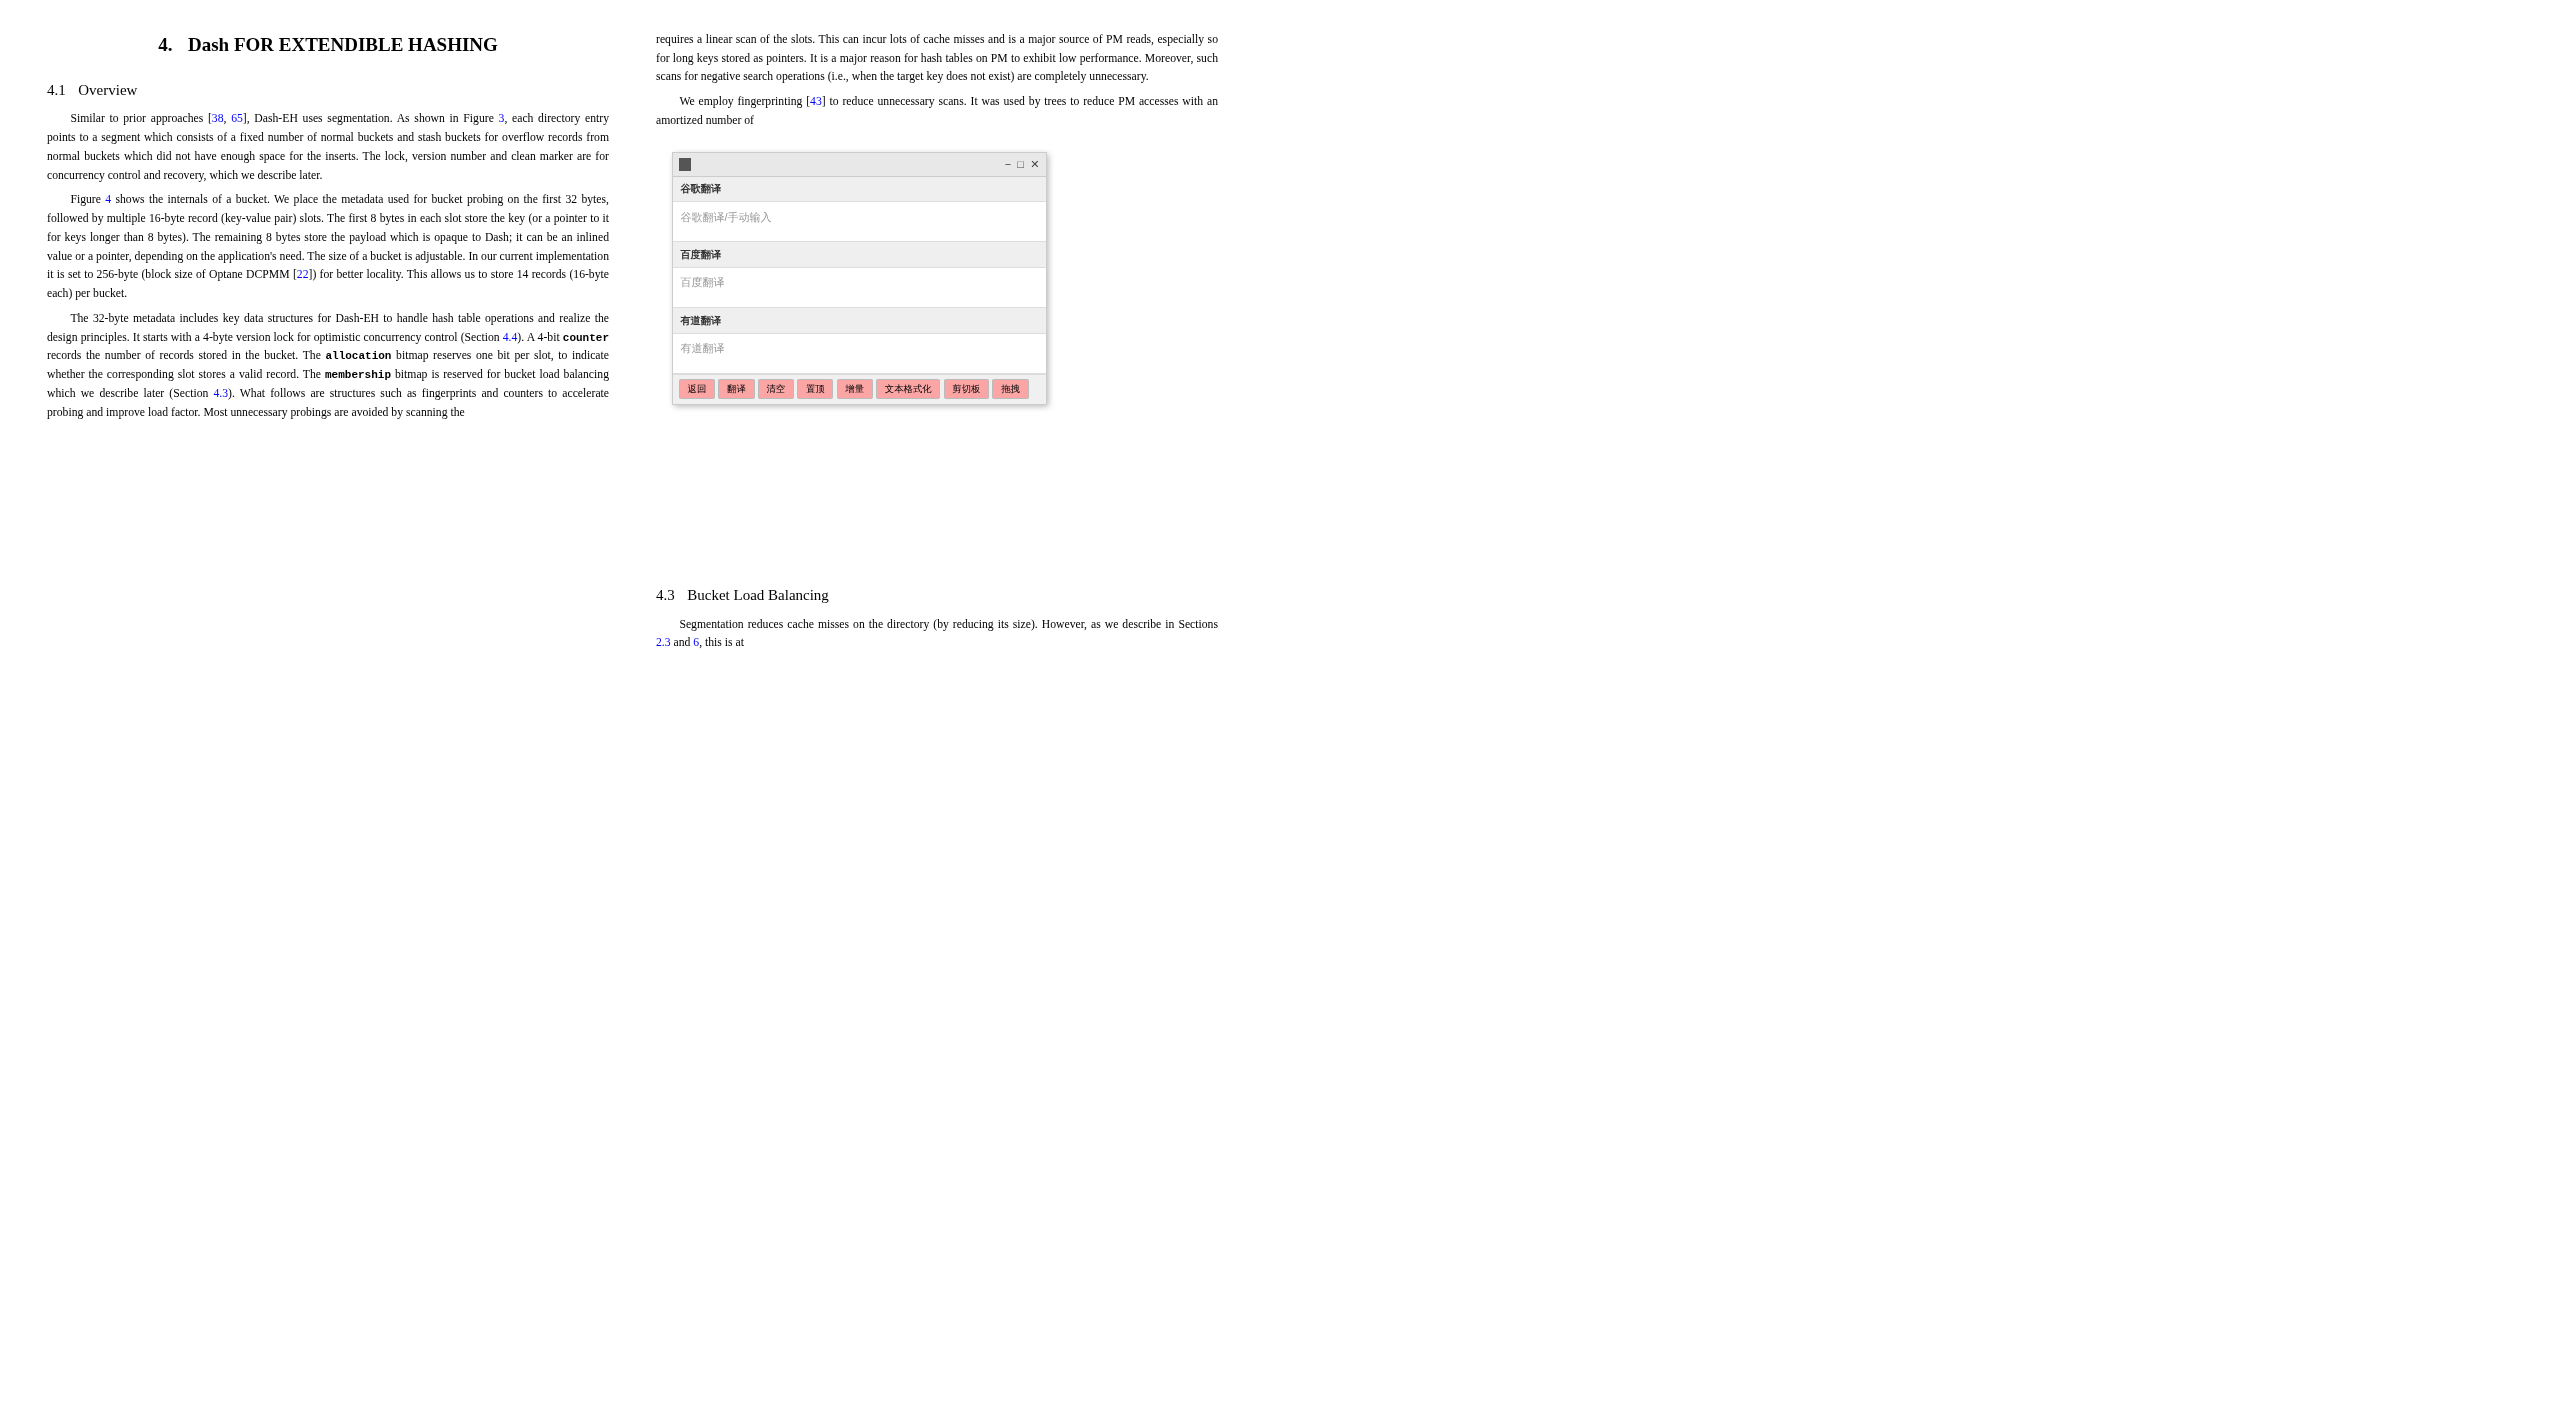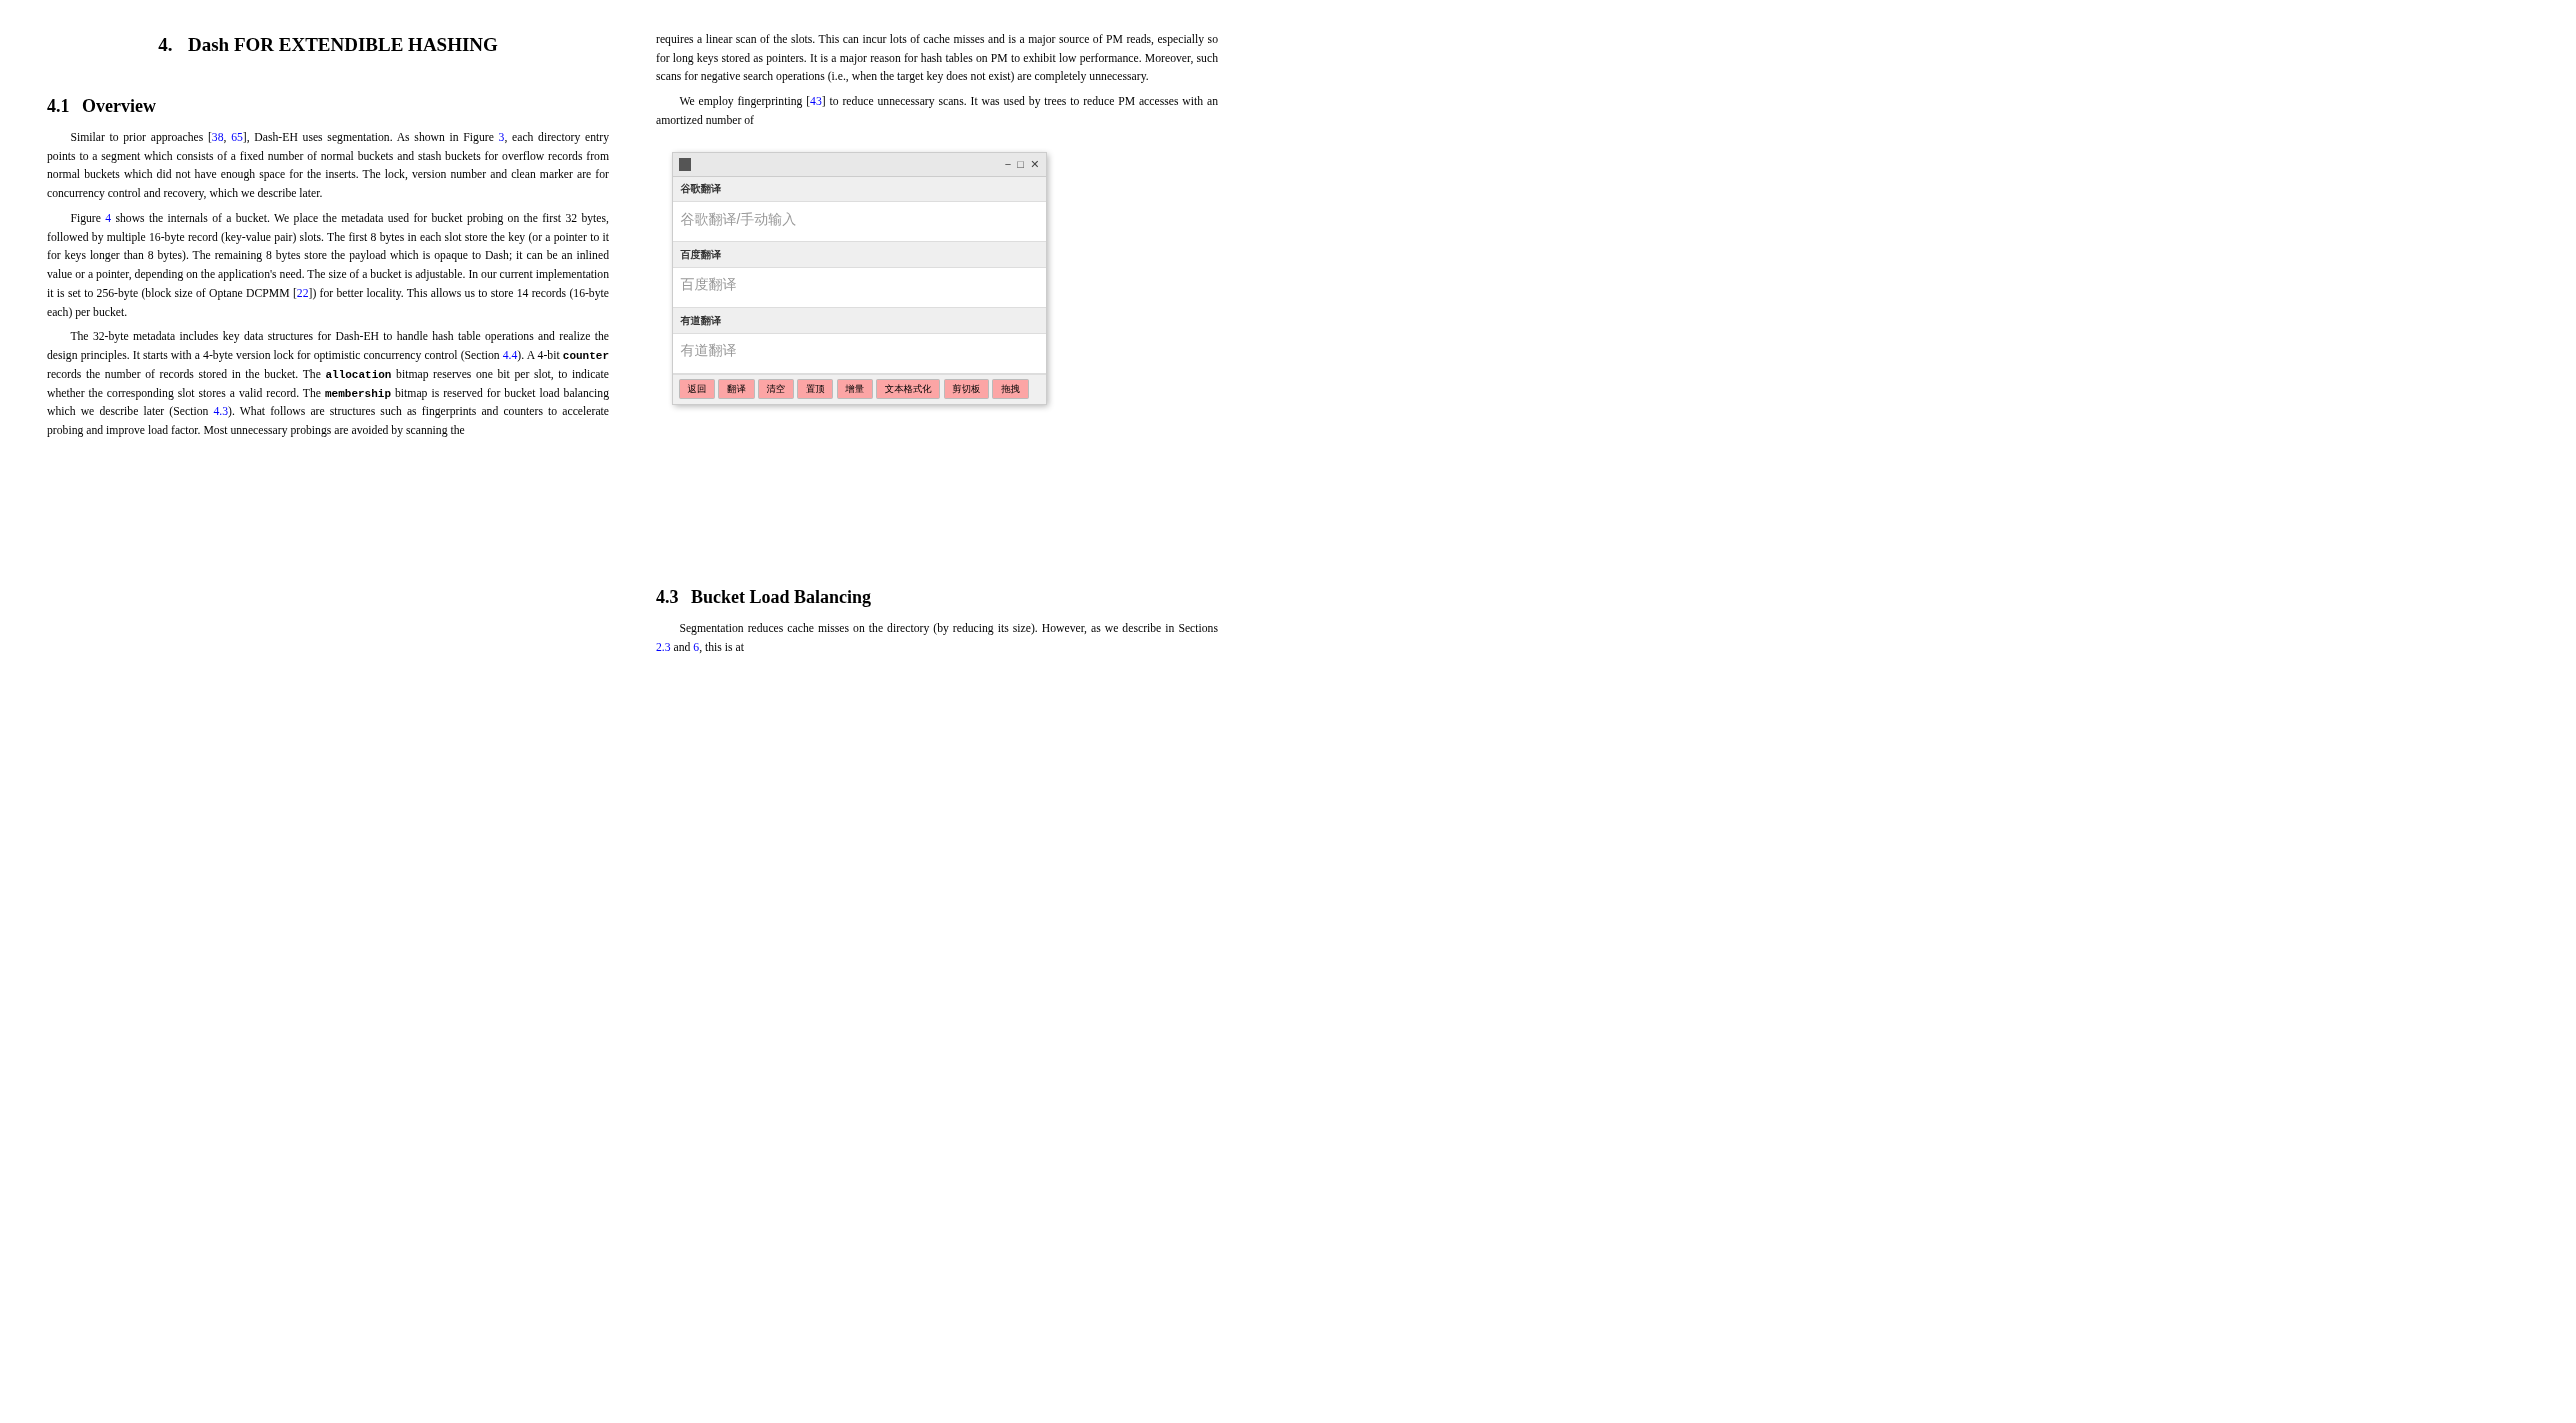--- a/index.html
+++ b/index.html
@@ -36,23 +36,23 @@
     }
 
     h2.section-title {
       font-size: 19px;
       font-weight: bold;
       margin-bottom: 12.5px;
       text-align: center;
     }
 
     h3.subsection-title {
-      font-size: 18px;
-      font-weight: bold;
-      margin-top: 33px;
+      font-size: 15px;
+      font-weight: normal;
+      margin-top: 19px;
       margin-bottom: 9.4px;
     }
 
     p {
       text-indent: 2em;
       margin-bottom: 6.2px;
       font-size: 11.7px;
       line-height: 1.6;
       text-align: justify;
     }
@@ -131,21 +131,21 @@
       font-weight: bold;
       text-align: left;
       border-bottom: 0.8px solid #ddd;
     }
 
     .popup-section-input {
       padding: 6.2px 7.8px;
       min-height: 39px;
       background: #fff;
       color: #999;
-      font-size: 14px;
+      font-size: 11px;
     }
 
     .popup-footer {
       display: flex;
       flex-wrap: wrap;
       gap: 3.1px;
       padding: 4.7px 6.2px;
       background: #f0f0f0;
       border-top: 0.8px solid #ddd;
     }

